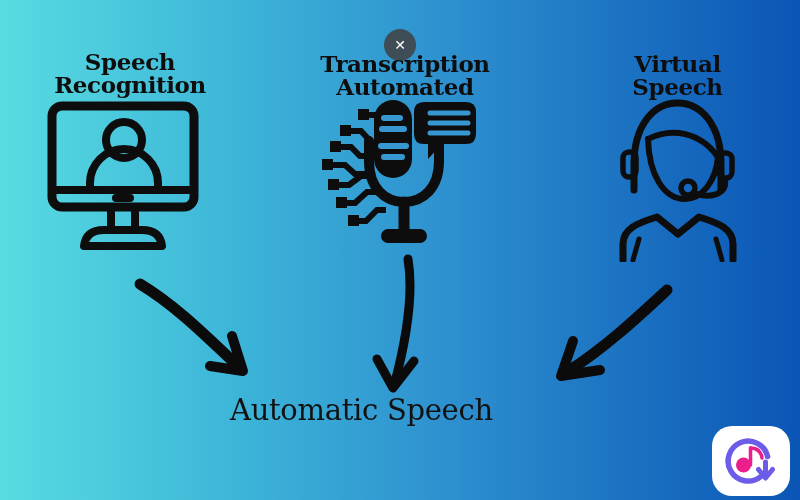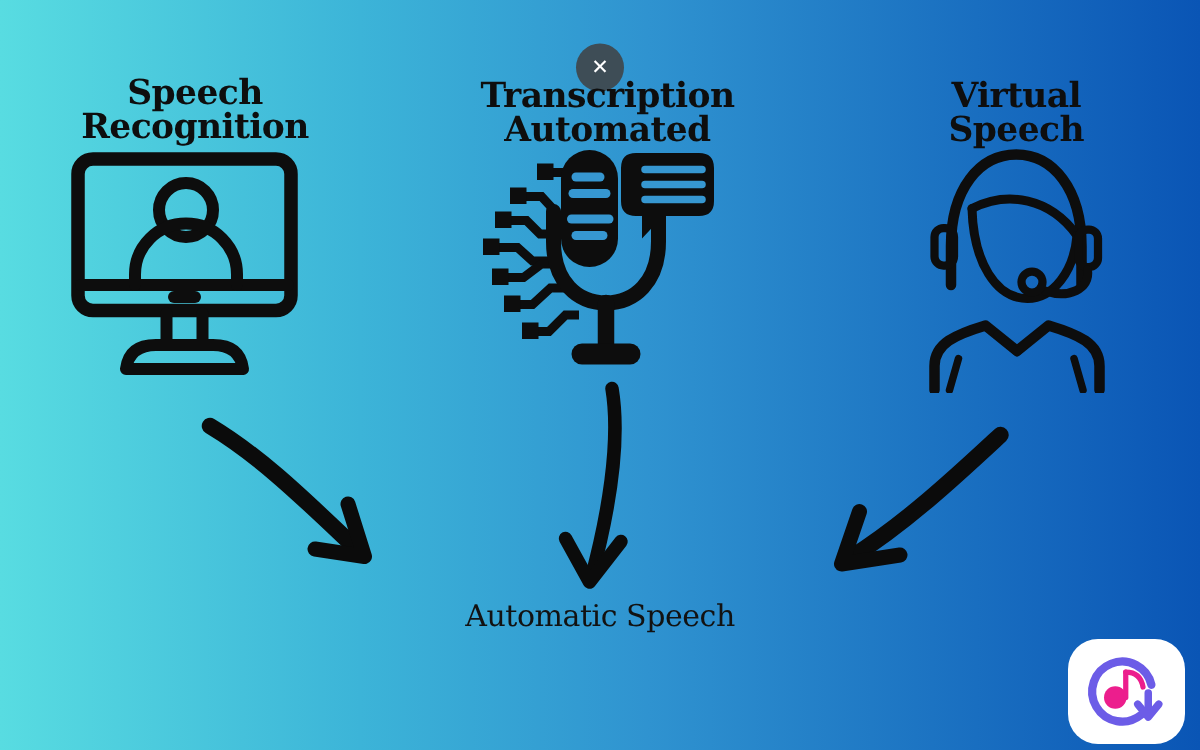--- a/index.html
+++ b/index.html
@@ -28,21 +28,21 @@
   .close-btn {
     position:absolute; left:384px; top:29px; width:32px; height:32px;
     border:none; border-radius:50%; background:#3e4d56; color:#ffffff;
     display:flex; align-items:center; justify-content:center;
     font-family:"DejaVu Sans", sans-serif; font-size:14px; font-weight:bold;
     cursor:pointer;
   }
 
   .main-title {
     position:absolute; left:230px; top:399px; width:340px;
-    text-align:center; font-size:20px; line-height:22.5px; color:#121212;
+    font-size:29px; line-height:22.5px; color:#121212;
     letter-spacing:-0.3px;
   }
   .main-title span { display:block; }
 
   .logo-badge {
     position:absolute; left:712px; top:426px; width:78px; height:70px;
     background:#ffffff; border-radius:20px;
     display:flex; align-items:center; justify-content:center;
     cursor:pointer;
   }

